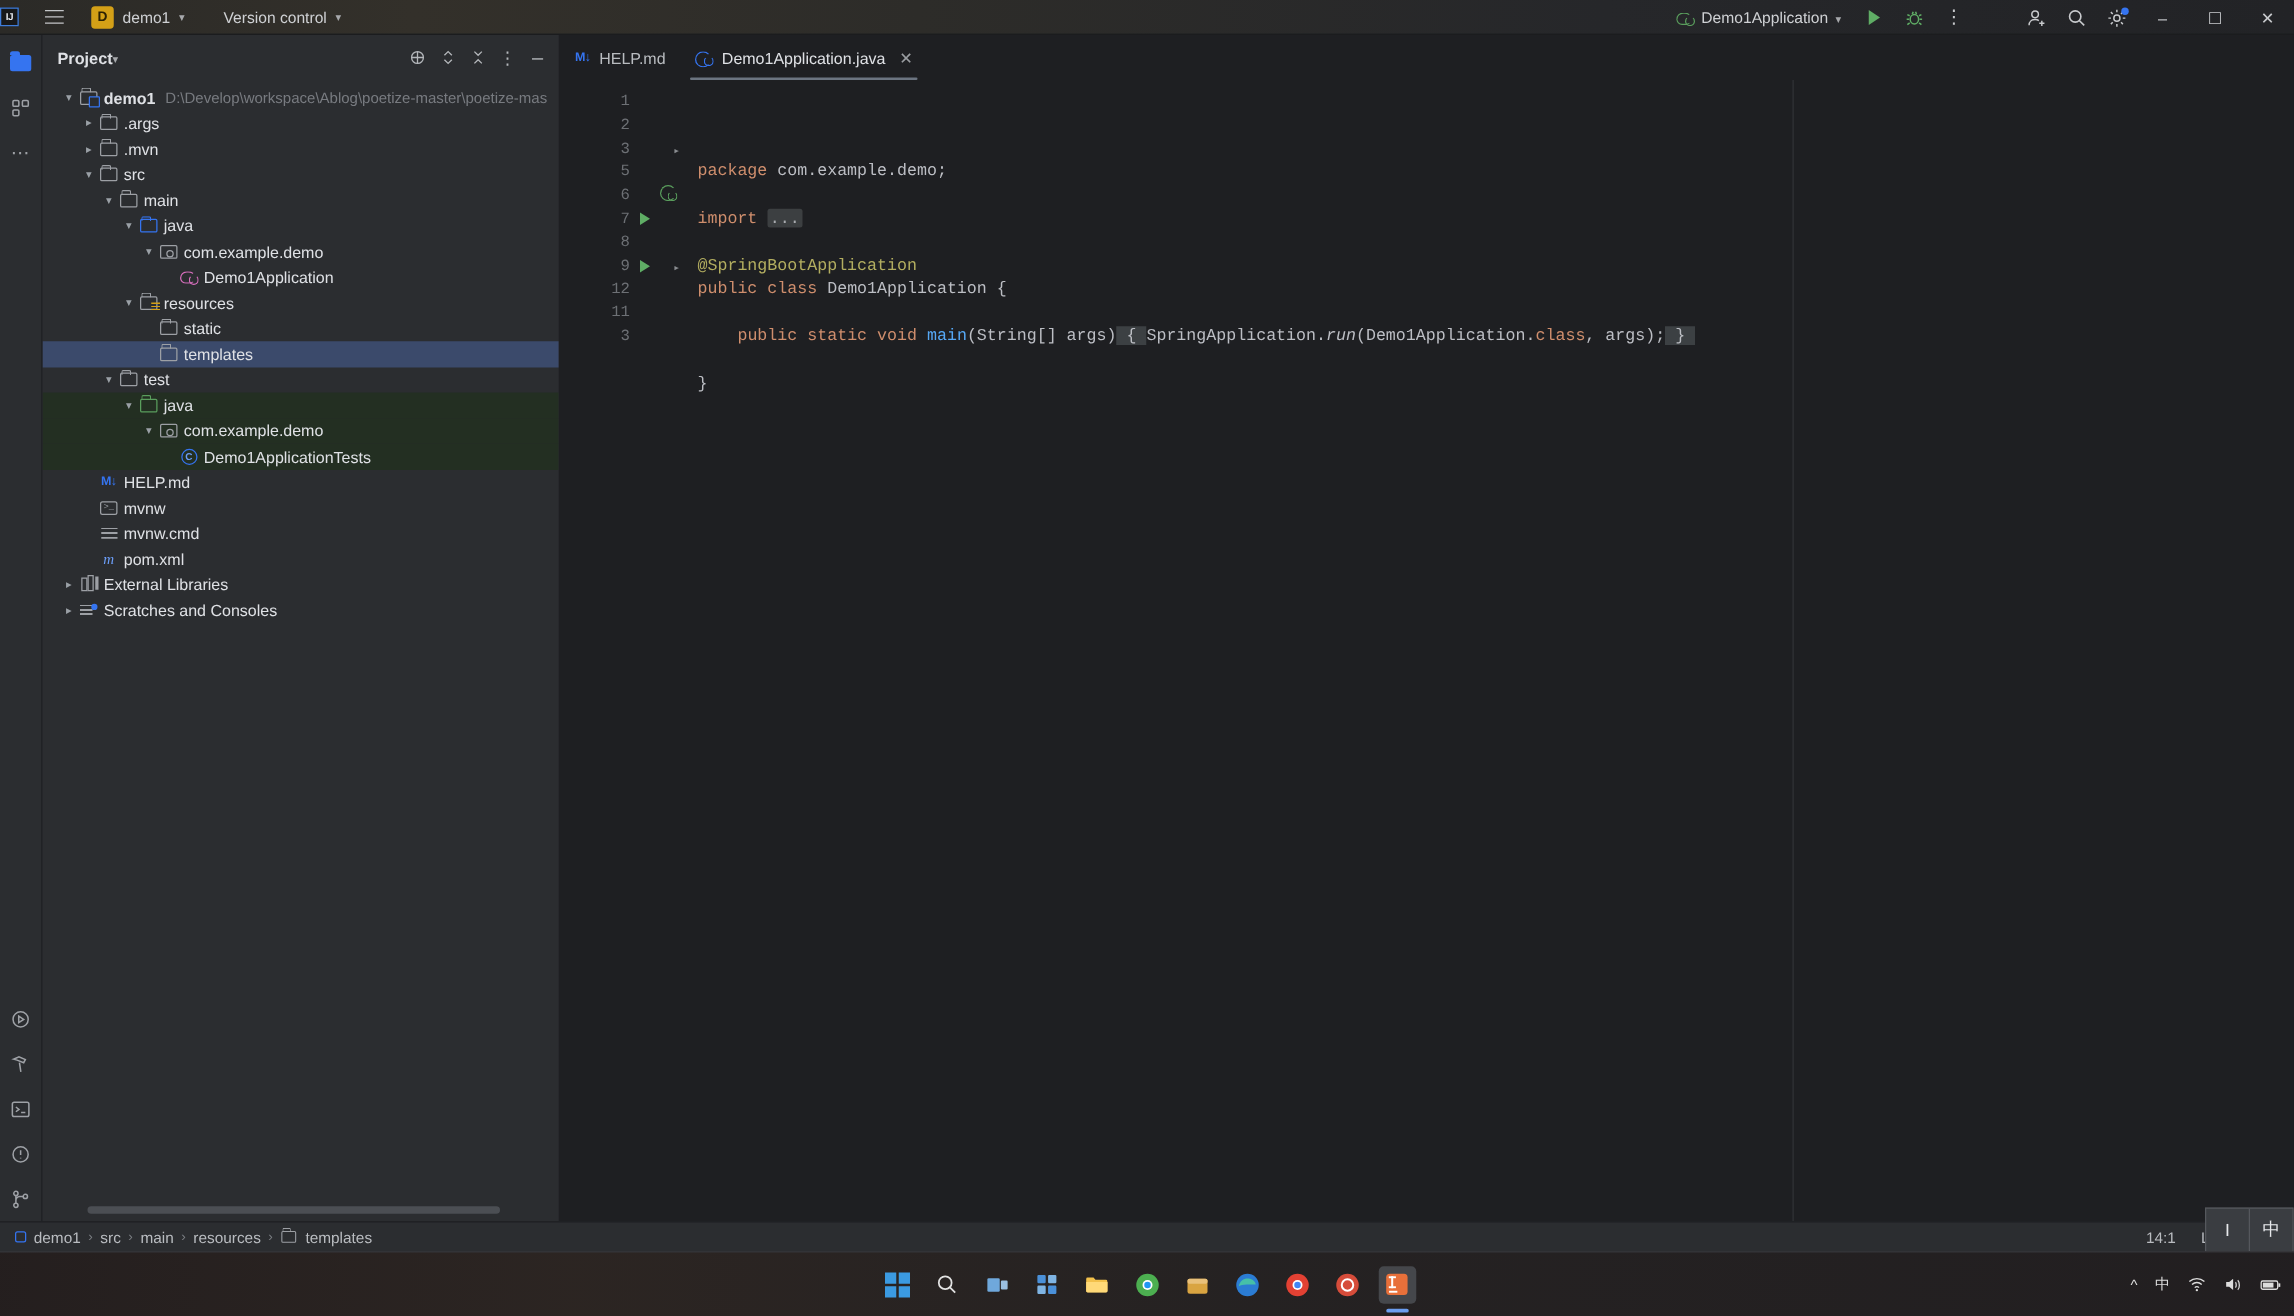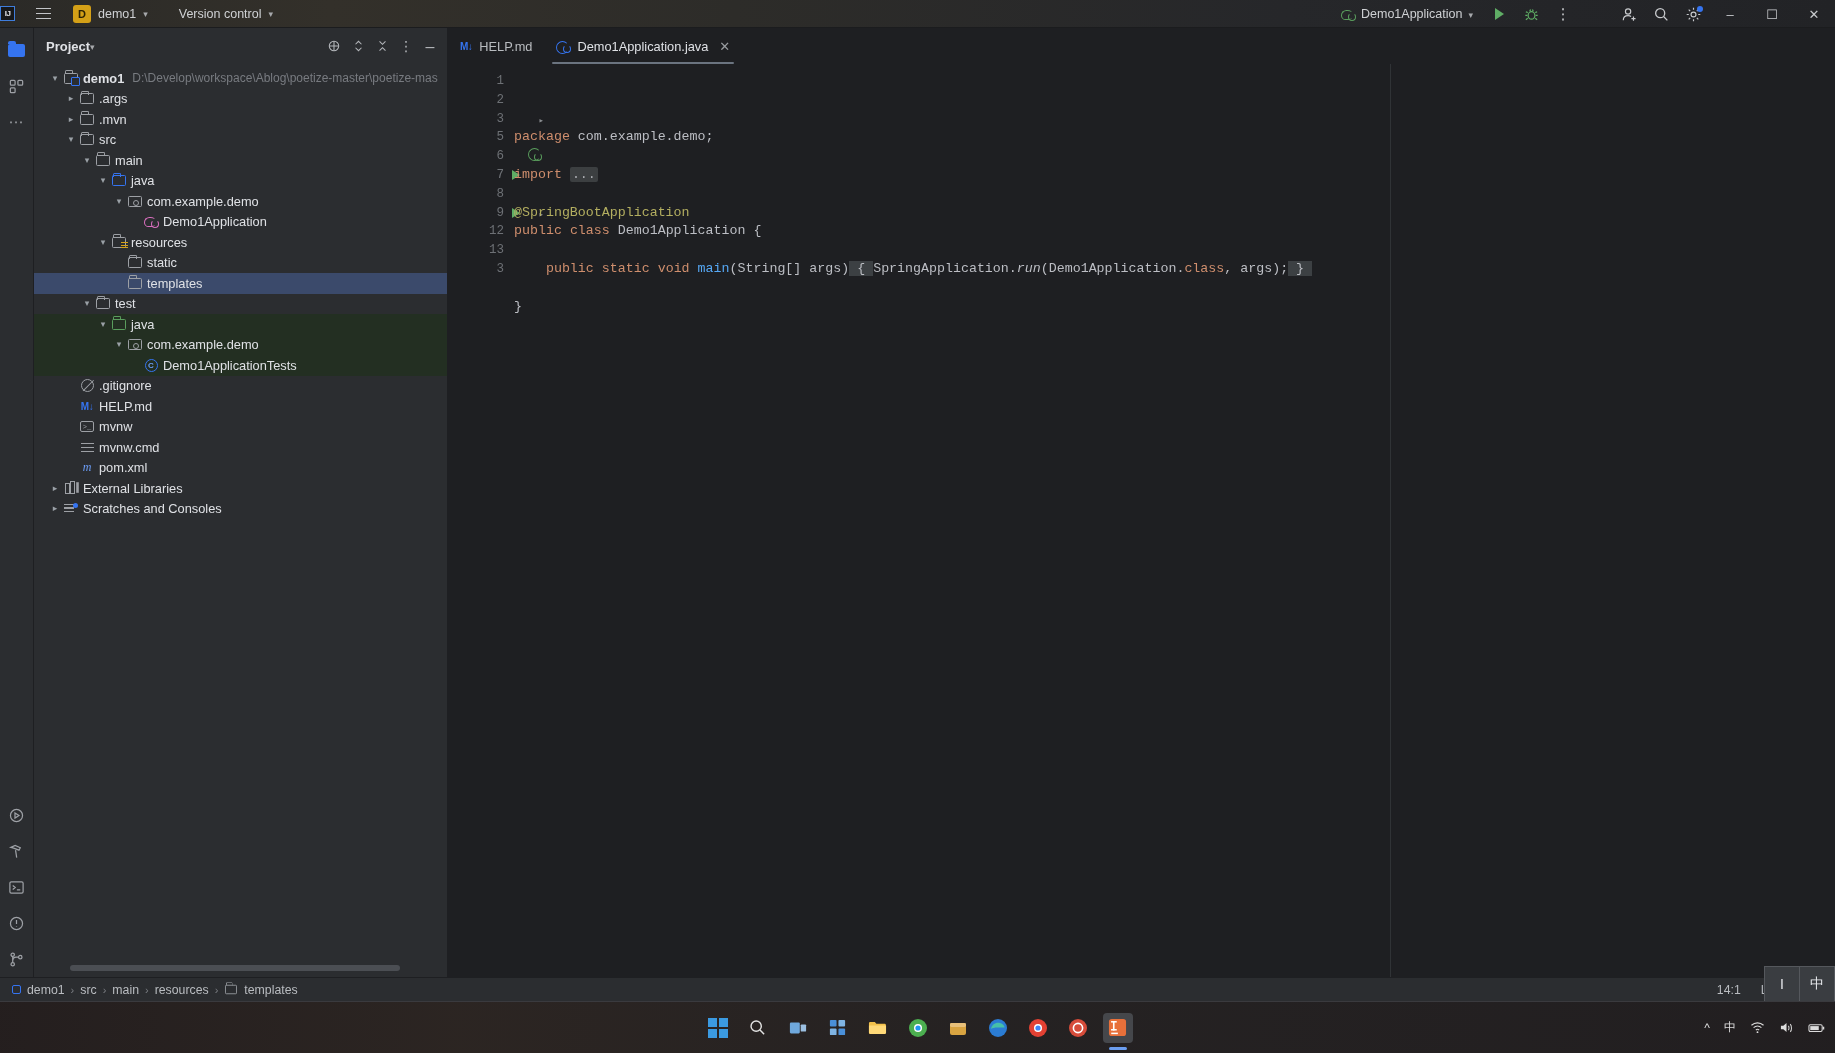--- a/index.html
+++ b/index.html
@@ -182,21 +182,21 @@
   .gline { position: relative; padding-right: 6px; height: 18.8px; }
   .gmark { position: absolute; right: -18px; top: 1px; width: 16px; height: 16px; }
   .gfold { position:absolute; right:-34px; top: 2px; color:#8a8d91; font-size:9px; }
   .run-tri { width:0;height:0;border-left:8px solid #5fad65;border-top:5px solid transparent;border-bottom:5px solid transparent; }
   .spring-gut { width:13px;height:13px;position:relative;}
   .spring-gut:before{content:"";position:absolute;left:0;top:0;width:11px;height:11px;border:1.5px solid #5a9e5d;border-radius:50%;border-right-color:transparent;}
   .spring-gut:after{content:"";position:absolute;left:6px;top:5px;width:6px;height:6px;border:1.4px solid #5a9e5d;border-radius:50%;border-top-color:transparent;}
 
   .code {
     flex:1; padding-top: 8px; font-family: "Liberation Mono", monospace;
-    font-size: 13.3px; line-height: 18.8px; color:#bcbec4; white-space: pre; position: relative;
+    font-size: 13.3px; line-height: 18.8px; color:#bcbec4; white-space: pre; position: relative; margin-left: 44px;
   }
   .cl { height: 18.8px; padding-left: 4px; }
   .kw { color: #cf8e6d; }
   .ann { color: #b3ae60; }
   .meth { color: #56a8f5; }
   .italic { font-style: italic; }
   .fold-ph { background:#3c3f41; color:#a9abb0; border-radius:2px; padding: 0 2px; }
   .brace-hl { background:#3c4043; }
   .rmargin { position:absolute; top:0; bottom:0; left: 880px; width:1px; background:#303336; }
 
@@ -502,27 +502,20 @@
               <span class="pkg"></span>
             </span>
             <span class="lbl">com.example.demo</span>
           </div>
           <div class="row testscope" style="padding-left: 94px;">
             <span class="arrow none"></span>
             <span class="ic">
               <span class="cls">C</span>
             </span>
             <span class="lbl">Demo1ApplicationTests</span>
-          </div>
-          <div class="row" style="padding-left: 30px;">
-            <span class="arrow none"></span>
-            <span class="ic">
-              <span class="gitig"></span>
-            </span>
-            <span class="lbl">.gitignore</span>
           </div>
           <div class="row" style="padding-left: 30px;">
             <span class="arrow none"></span>
             <span class="ic">
               <span class="mdico">M↓</span>
             </span>
             <span class="lbl">HELP.md</span>
           </div>
           <div class="row" style="padding-left: 30px;">
             <span class="arrow none"></span>
@@ -583,21 +576,21 @@
             <div class="gline"><span>5</span></div>
             <div class="gline"><span>6</span><span class="gmark"><span class="spring-gut"></span></span></div>
             <div class="gline"><span>7</span><span class="gmark" style="display: flex; align-items: center;">
                 <span class="run-tri"></span>
               </span></div>
             <div class="gline"><span>8</span></div>
             <div class="gline"><span>9</span><span class="gmark" style="display: flex; align-items: center;">
                 <span class="run-tri"></span>
               </span><span class="gfold">▸</span></div>
             <div class="gline"><span>12</span></div>
-            <div class="gline"><span>13</span></div>
+            <div class="gline"><span>11</span></div>
             <div class="gline"><span>3</span></div>
           </div>
         <div class="code" id="code">
           <div class="rmargin"></div>
         <div class="cl"><span class="kw">package</span> com.example.demo;</div><div class="cl">&nbsp;</div><div class="cl"><span class="kw">import</span> <span class="fold-ph">...</span></div><div class="cl">&nbsp;</div><div class="cl"><span class="ann">@SpringBootApplication</span></div><div class="cl"><span class="kw">public</span> <span class="kw">class</span> Demo1Application {</div><div class="cl">&nbsp;</div><div class="cl">    <span class="kw">public</span> <span class="kw">static</span> <span class="kw">void</span> <span class="meth">main</span>(String[] args)<span class="brace-hl"> { </span>SpringApplication.<span class="italic">run</span>(Demo1Application.<span class="kw">class</span>, args);<span class="brace-hl"> } </span></div><div class="cl">&nbsp;</div><div class="cl">}</div><div class="cl">&nbsp;</div></div>
       </div>
     </div>
   </div>
 
   <div class="statusbar">

